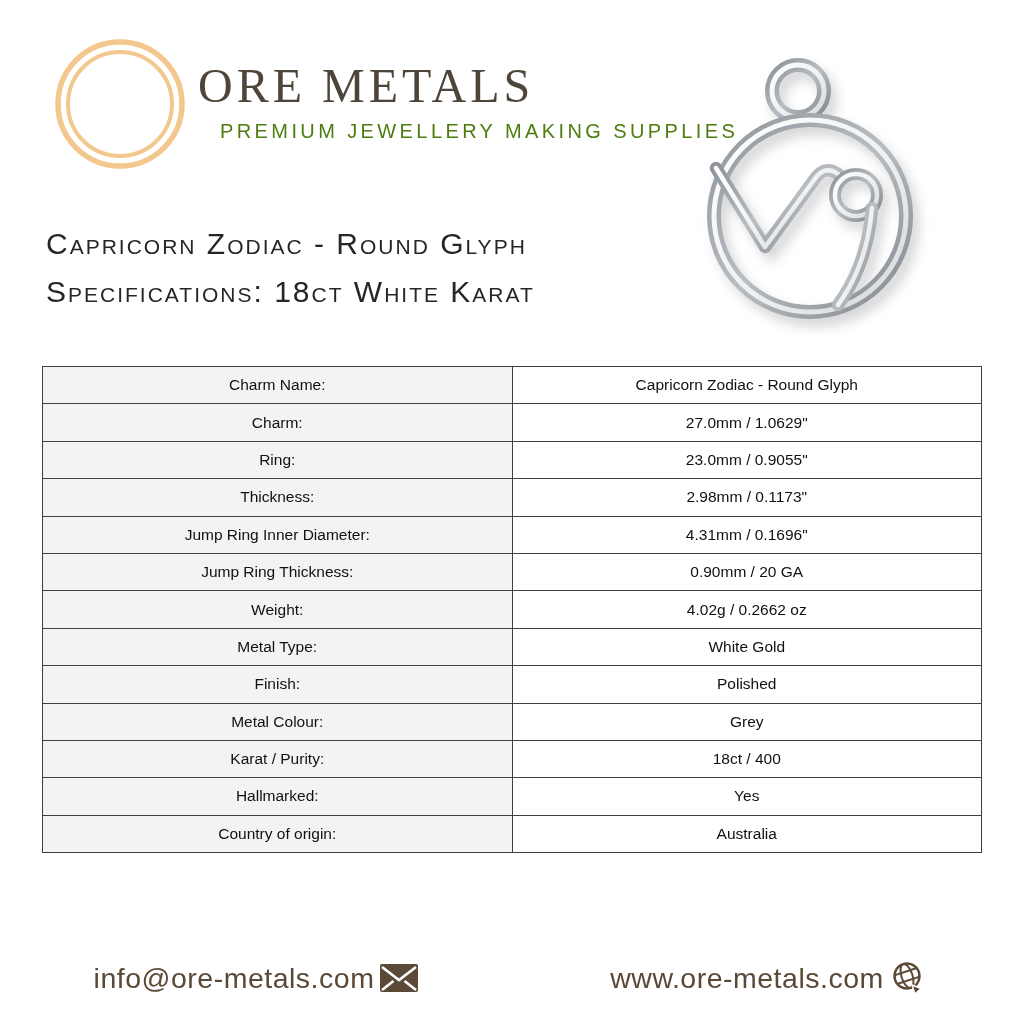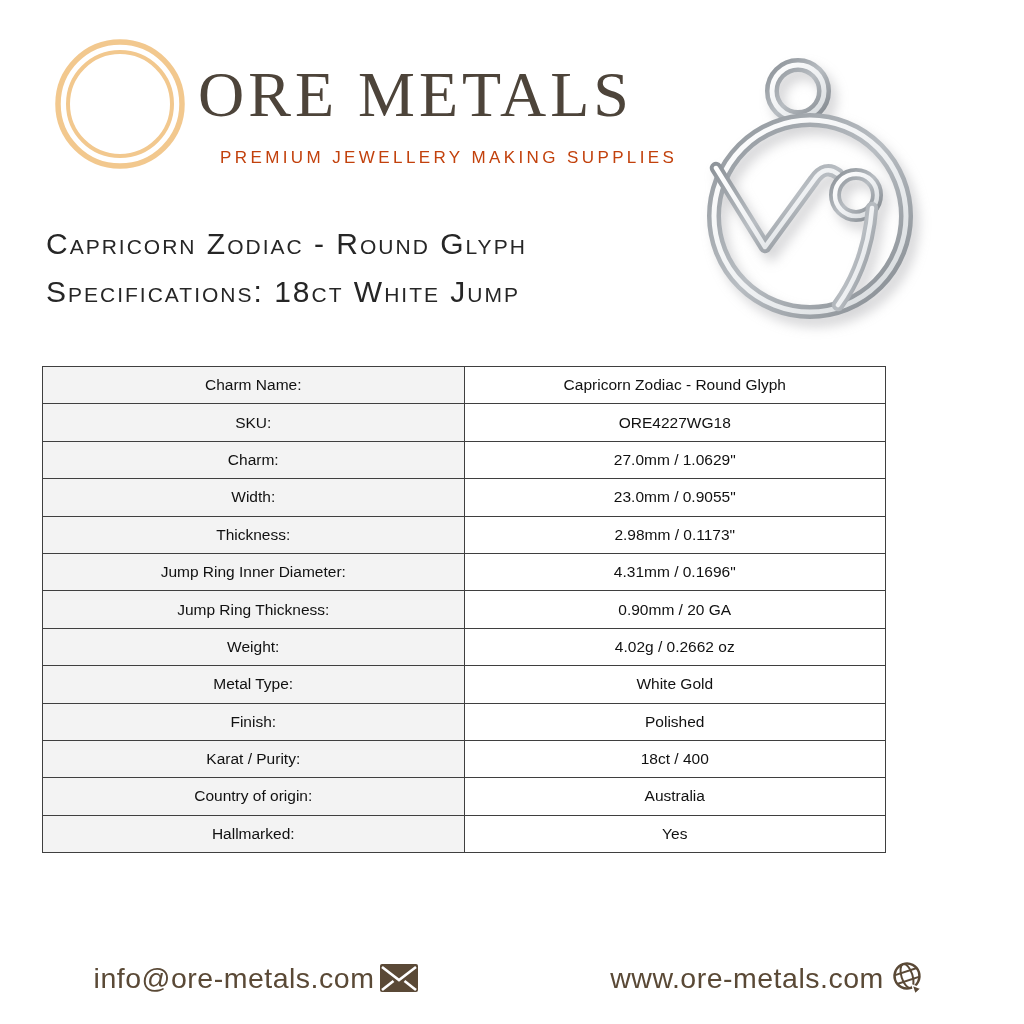--- a/index.html
+++ b/index.html
@@ -10,31 +10,31 @@
     background: #ffffff;
     font-family: "Liberation Sans", sans-serif;
     overflow: hidden;
   }
 
   
   .logo-rings { position: absolute; left: 52px; top: 36px; }
   .brand-block { position: absolute; left: 198px; top: 58px; }
   .brand-name {
     font-family: "Liberation Serif", "DejaVu Serif", serif;
-    font-size: 64px; font-weight: 400;
+    font-size: 48px; font-weight: 400;
     letter-spacing: 4px;
     color: #4d443a;
     white-space: nowrap;
   }
   .brand-tagline {
-    margin-top: 16px;
+    margin-top: 7px;
     padding-left: 22px;
-    font-size: 17px;
+    font-size: 20px;
     letter-spacing: 3.4px;
-    color: #c2410c;
+    color: #4d7c0f;
     white-space: nowrap;
   }
 
   
   .charm-wrap { position: absolute; left: 686px; top: 34px; }
   .charm-wrap svg { filter: drop-shadow(6px 8px 6px rgba(120,120,125,0.30)); }
 
   
   .page-title { position: absolute; left: 46px; top: 220px; }
   .title-line {
@@ -43,21 +43,21 @@
     font-weight: 500;
     letter-spacing: 2px;
     color: #262626;
     line-height: 48px;
     white-space: nowrap;
   }
 
   
   .spec-table {
     position: absolute; left: 42px; top: 366px;
-    width: 844px;
+    width: 940px;
     border-collapse: collapse;
     table-layout: fixed;
   }
   .spec-table td {
     border: 1px solid #3f3f3f;
     height: 37.4px;
     text-align: center;
     vertical-align: middle;
     font-size: 15.5px;
     color: #111111;
@@ -134,39 +134,35 @@
     <circle cx="170" cy="161" r="21" fill="none" stroke="url(#tubeBase)" stroke-width="12"></circle>
     <circle cx="170" cy="161" r="21" fill="none" stroke="url(#tubeHi)" stroke-width="4.5"></circle>
 
     <path d="M 186,174 C 183,212 170,246 152,271" fill="none" stroke="url(#tubeBase)" stroke-width="12.5" stroke-linecap="round"></path>
     <path d="M 186,174 C 183,212 170,246 152,271" fill="none" stroke="url(#tubeHi)" stroke-width="4.5" stroke-linecap="round"></path>
   </svg>
 </div>
 
 <div class="page-title">
   <div class="title-line">Capricorn Zodiac - Round Glyph</div>
-  <div class="title-line">Specifications: 18ct White Jump</div>
+  <div class="title-line">Specifications: 18ct White Karat</div>
 </div>
 
 <table class="spec-table">
   <tbody>
       <tr>
         <td class="label-cell">Charm Name:</td>
         <td class="value-cell">Capricorn Zodiac - Round Glyph</td>
       </tr>
       <tr>
-        <td class="label-cell">SKU:</td>
-        <td class="value-cell">ORE4227WG18</td>
-      </tr>
-      <tr>
         <td class="label-cell">Charm:</td>
         <td class="value-cell">27.0mm / 1.0629"</td>
       </tr>
       <tr>
-        <td class="label-cell">Width:</td>
+        <td class="label-cell">Ring:</td>
         <td class="value-cell">23.0mm / 0.9055"</td>
       </tr>
       <tr>
         <td class="label-cell">Thickness:</td>
         <td class="value-cell">2.98mm / 0.1173"</td>
       </tr>
       <tr>
         <td class="label-cell">Jump Ring Inner Diameter:</td>
         <td class="value-cell">4.31mm / 0.1696"</td>
       </tr>
@@ -180,30 +176,34 @@
       </tr>
       <tr>
         <td class="label-cell">Metal Type:</td>
         <td class="value-cell">White Gold</td>
       </tr>
       <tr>
         <td class="label-cell">Finish:</td>
         <td class="value-cell">Polished</td>
       </tr>
       <tr>
+        <td class="label-cell">Metal Colour:</td>
+        <td class="value-cell">Grey</td>
+      </tr>
+      <tr>
         <td class="label-cell">Karat / Purity:</td>
         <td class="value-cell">18ct / 400</td>
       </tr>
       <tr>
+        <td class="label-cell">Hallmarked:</td>
+        <td class="value-cell">Yes</td>
+      </tr>
+      <tr>
         <td class="label-cell">Country of origin:</td>
         <td class="value-cell">Australia</td>
-      </tr>
-      <tr>
-        <td class="label-cell">Hallmarked:</td>
-        <td class="value-cell">Yes</td>
       </tr>
     </tbody>
 </table>
 
 <div class="footer-divider">
   <div class="divider-brown"></div>
   <div class="divider-tan"></div>
 </div>
 
 <div class="footer-contacts">

